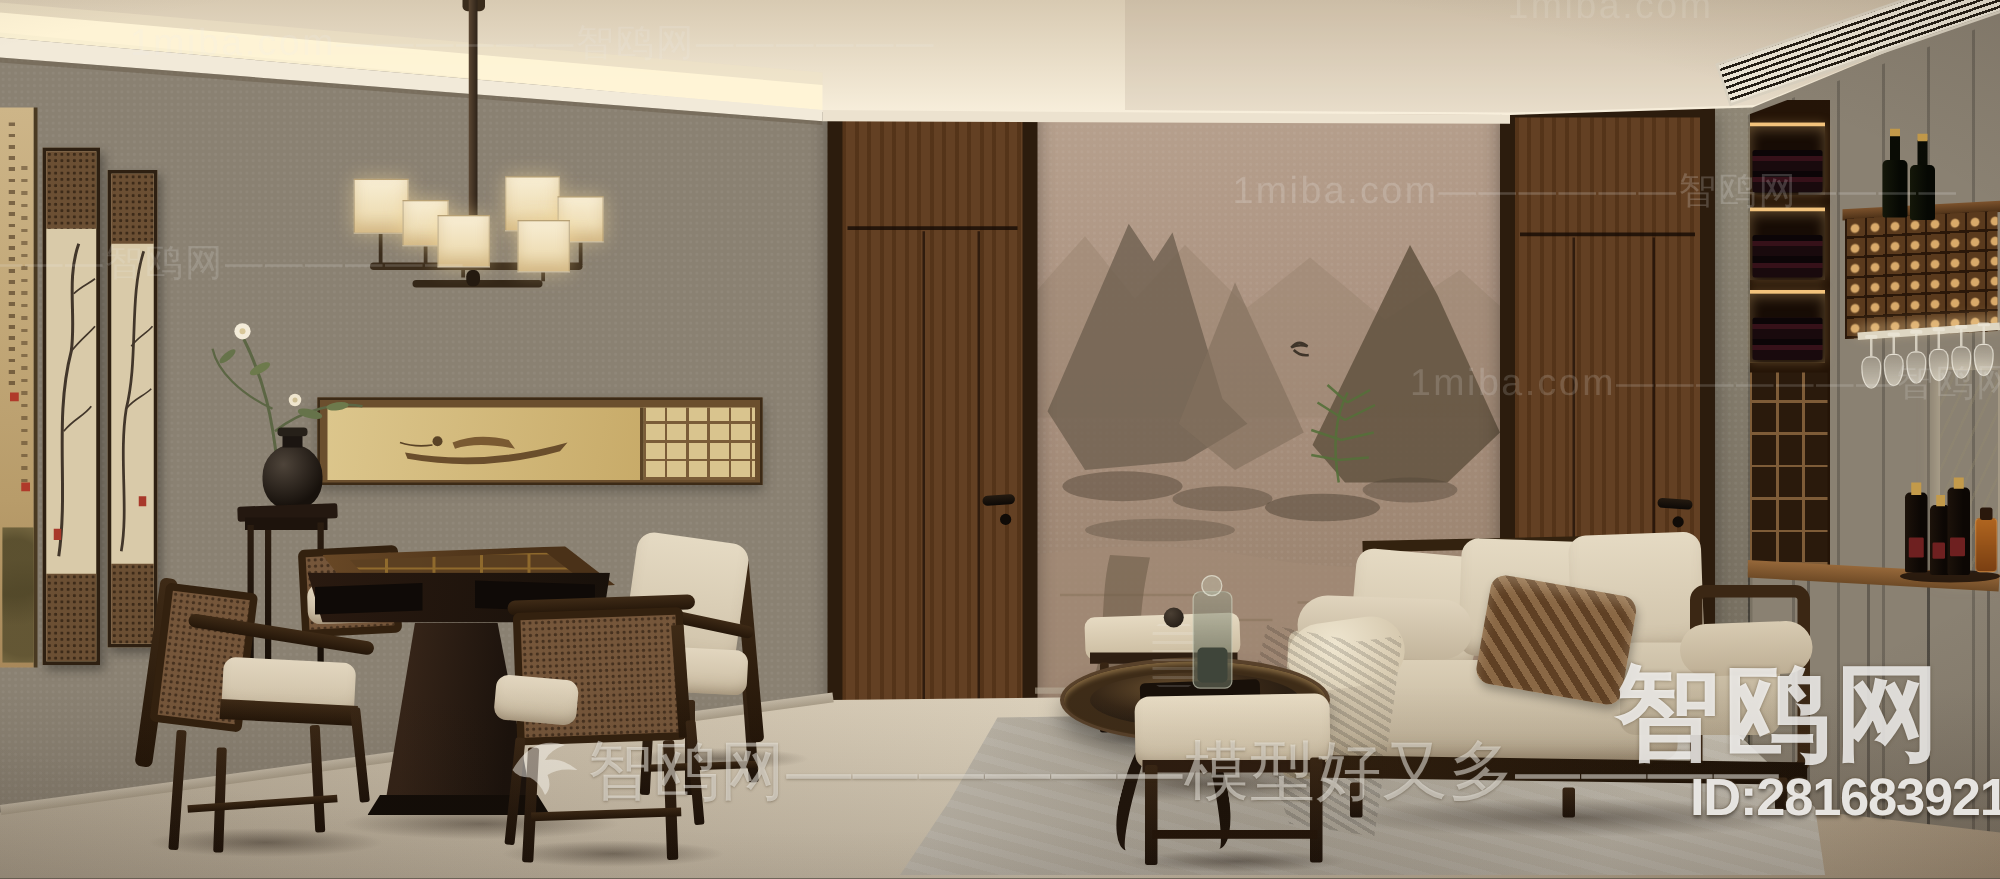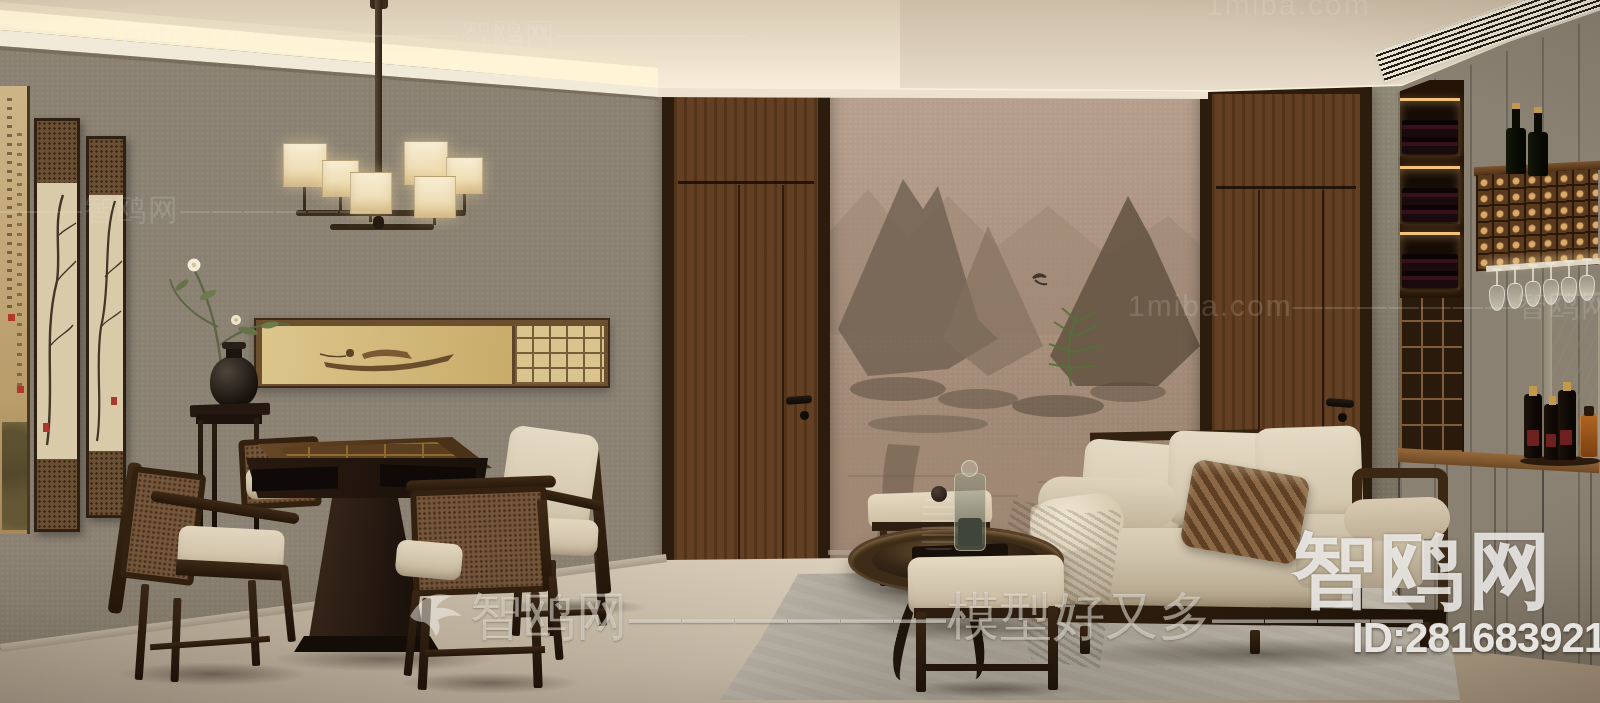--- a/index.html
+++ b/index.html
@@ -492,20 +492,21 @@
   <div class="shad" style="left:900px;top:680px;width:180px;height:18px"></div>
   <div class="stool-cushion"></div>
   <div class="stool-rail"></div>
   <div class="leg" style="left:916px;top:612px;height:80px;width:10px"></div>
   <div class="leg" style="left:1048px;top:606px;height:84px;width:10px"></div>
   <div class="stool-stretcher"></div>
 
   <div class="vignette"></div>
 
   <div class="wm wm-r1">1miba.com——————智鸥网——————</div>
+  <div class="wm wm-r2">1miba.com——————智鸥网————</div>
   <div class="wm wm-r3">———智鸥网——————</div>
   <div class="wm wm-r4">1miba.com———————智鸥网———</div>
   <div class="wm wm-r6">1miba.com</div>
   <svg class="wm-bird" viewBox="0 0 60 54">
     <path d="M4 30 Q20 2 46 10 Q34 14 30 22 Q44 20 56 30 Q40 28 32 34 Q36 44 30 50 Q26 40 18 36 Q8 36 4 30 Z" fill="currentColor"></path>
   </svg>
   <div class="wm-bottom">智鸥网——————模型好又多————</div>
   <div class="wm-corner">智鸥网</div>
   <div class="wm-id">ID:281683921</div>
 </div>

